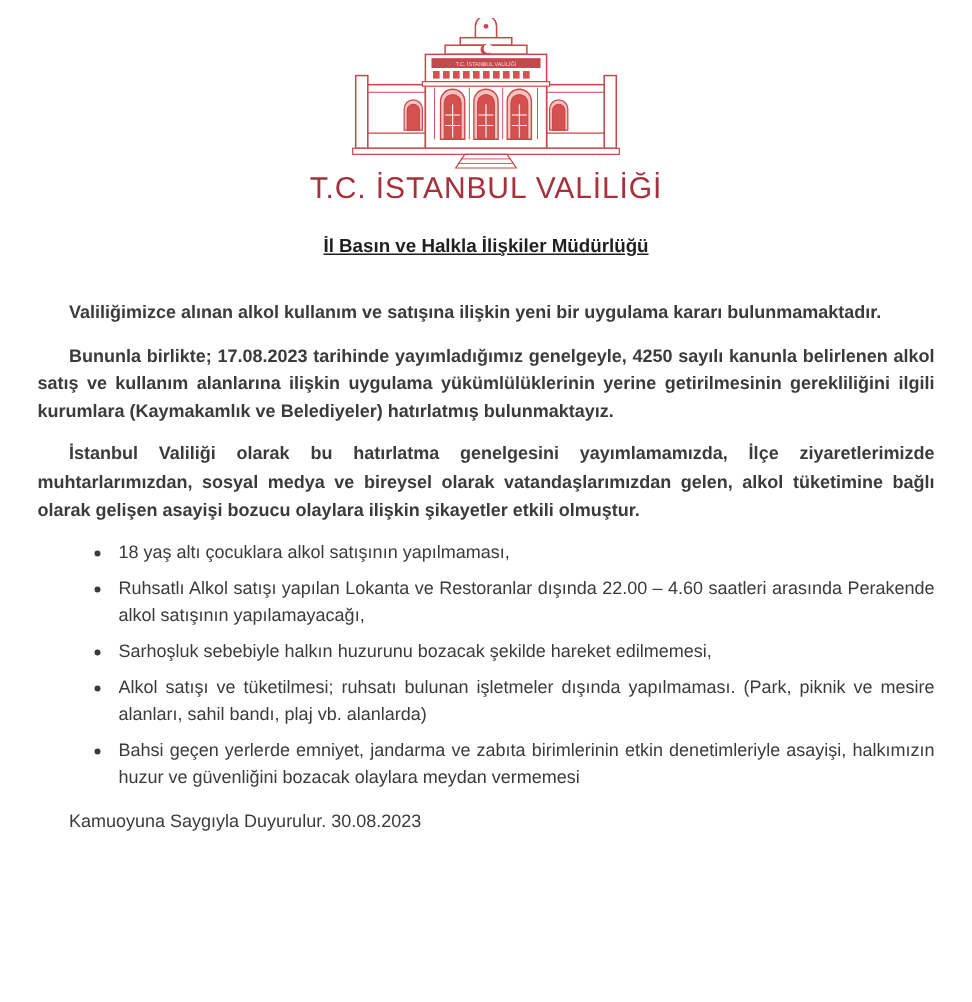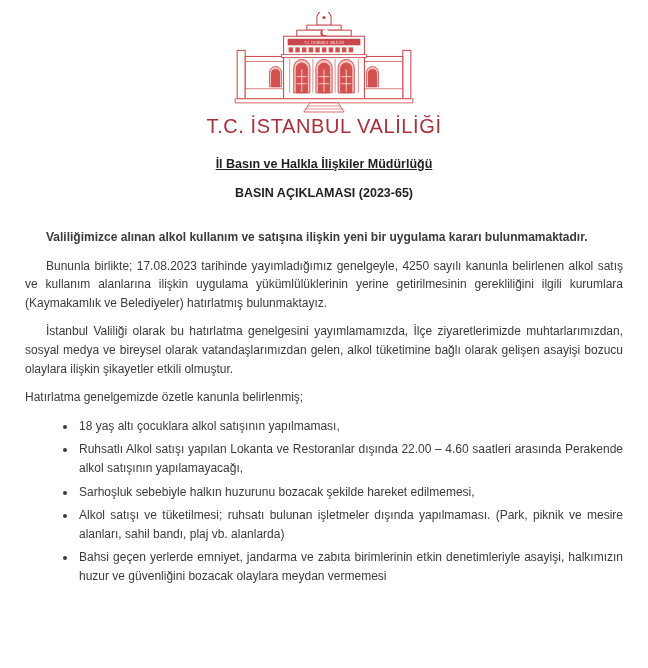--- a/index.html
+++ b/index.html
@@ -60,20 +60,21 @@
   }
   p.first {
     margin-top: 28px;
     font-weight: bold;
   }
   .indent {
     text-indent: 21px;
   }
   .justify {
     text-align: justify;
+    font-weight: bold;
   }
   ul.bullets {
     margin: 8px 0 10px 0;
     padding-left: 52px;
   }
   ul.bullets li {
     font-size: 12px;
     line-height: 1.55;
     text-align: justify;
     margin: 5px 0;
@@ -164,29 +165,28 @@
 
         <polygon points="76,90 104,90 110,99 70,99" fill="#ffffff" stroke-width="0.8"></polygon>
         <line x1="73.5" y1="93" x2="106.5" y2="93" stroke-width="0.6"></line>
         <line x1="71.5" y1="96" x2="108.5" y2="96" stroke-width="0.6"></line>
       </g>
     </svg>
     <div class="logo-title">T.C. İSTANBUL VALİLİĞİ</div>
   </div>
 
   <div class="dept">İl Basın ve Halkla İlişkiler Müdürlüğü</div>
-  <div class="doc-title">BASIN AÇIKLAMASI (2023-65)</div>
 
   <p class="para indent first">Valiliğimizce alınan alkol kullanım ve satışına ilişkin yeni bir uygulama kararı bulunmamaktadır.</p>
   <p class="para indent justify">Bununla birlikte; 17.08.2023 tarihinde yayımladığımız genelgeyle, 4250 sayılı kanunla belirlenen alkol satış ve kullanım alanlarına ilişkin uygulama yükümlülüklerinin yerine getirilmesinin gerekliliğini ilgili kurumlara (Kaymakamlık ve Belediyeler) hatırlatmış bulunmaktayız.</p>
   <p class="para indent justify">İstanbul Valiliği olarak bu hatırlatma genelgesini yayımlamamızda, İlçe ziyaretlerimizde muhtarlarımızdan, sosyal medya ve bireysel olarak vatandaşlarımızdan gelen, alkol tüketimine bağlı olarak gelişen asayişi bozucu olaylara ilişkin şikayetler etkili olmuştur.</p>
-  <p class="para">Hatırlatma genelgemizde özetle kanunla belirlenmiş;</p>
 
   <ul class="bullets">
     <li>18 yaş altı çocuklara alkol satışının yapılmaması,</li>
     <li>Ruhsatlı Alkol satışı yapılan Lokanta ve Restoranlar dışında 22.00 – 4.60 saatleri arasında Perakende alkol satışının yapılamayacağı,</li>
     <li>Sarhoşluk sebebiyle halkın huzurunu bozacak şekilde hareket edilmemesi,</li>
     <li>Alkol satışı ve tüketilmesi; ruhsatı bulunan işletmeler dışında yapılmaması. (Park, piknik ve mesire alanları, sahil bandı, plaj vb. alanlarda)</li>
     <li>Bahsi geçen yerlerde emniyet, jandarma ve zabıta birimlerinin etkin denetimleriyle asayişi, halkımızın huzur ve güvenliğini bozacak olaylara meydan vermemesi</li>
   </ul>
 
+  <p class="para signoff">Kamuoyuna Saygıyla Duyurulur. 30.08.2023</p>
 
 </div>
 
 </body></html>

